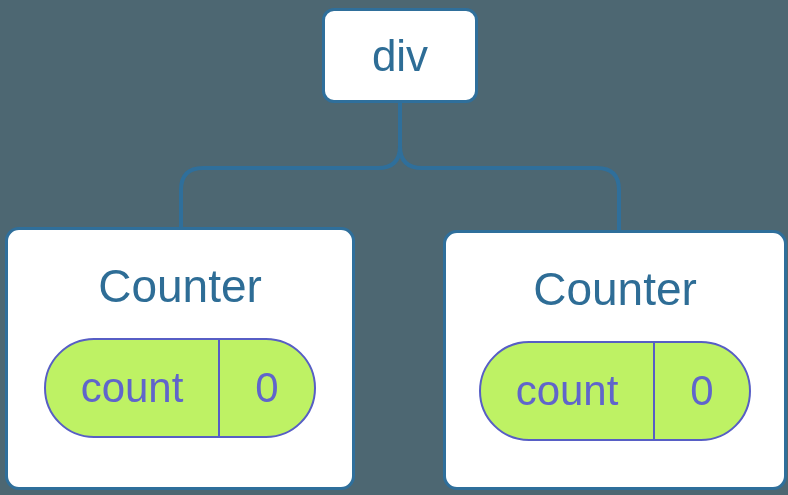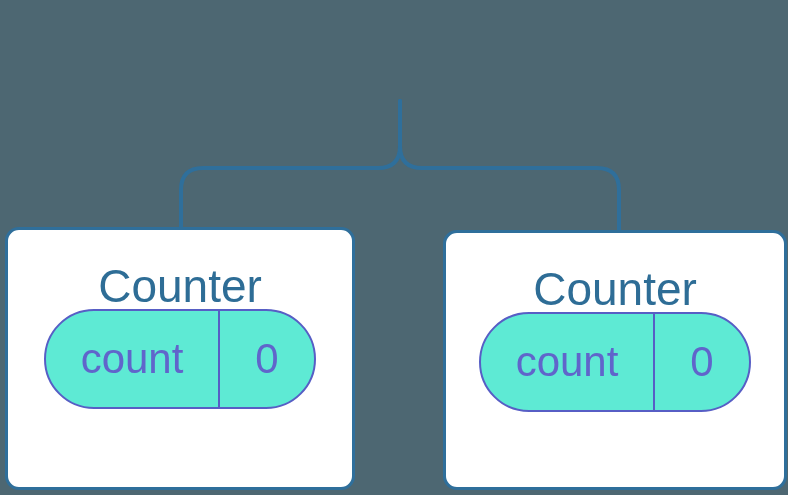--- a/index.html
+++ b/index.html
@@ -49,28 +49,29 @@
   .card-right { left: 443px; top: 230px; width: 344px; height: 260px; }
   .card-title {
     margin-top: 33px;
     font-size: 46px;
     line-height: 1;
     font-weight: 500;
     color: #2E6D96;
     text-align: center;
   }
   .state-pill {
+    margin-top: 29px;
     box-sizing: border-box;
     width: 272px;
     height: 100px;
     border: 2px solid #575EC5;
     border-radius: 50px;
     display: flex;
     overflow: hidden;
-    background: #5eead4;
+    background: #bef264;
   }
   .state-key {
     box-sizing: border-box;
     width: 174px;
     border-right: 2px solid #575EC5;
     display: flex;
     align-items: center;
     justify-content: center;
     font-size: 42px;
     color: #6065CB;
@@ -87,20 +88,23 @@
 </head>
 <body>
 
 <div class="stage">
 
   <svg class="connectors" viewBox="0 0 788 495" xmlns="http://www.w3.org/2000/svg">
     <path d="M 400 101 L 400 146 Q 400 168 378 168 L 203 168 Q 181 168 181 190 L 181 229" fill="none" stroke="#2F6F9B" stroke-width="4" stroke-linecap="round"></path>
     <path d="M 400 101 L 400 146 Q 400 168 422 168 L 597 168 Q 619 168 619 190 L 619 232" fill="none" stroke="#2F6F9B" stroke-width="4" stroke-linecap="round"></path>
   </svg>
 
+  <div class="root-node">
+    <span>div</span>
+  </div>
 
   <div class="card card-left">
     <div class="card-title">Counter</div>
     <div class="state-pill">
       <div class="state-key">count</div>
       <div class="state-value">0</div>
     </div>
   </div>
 
   <div class="card card-right">

